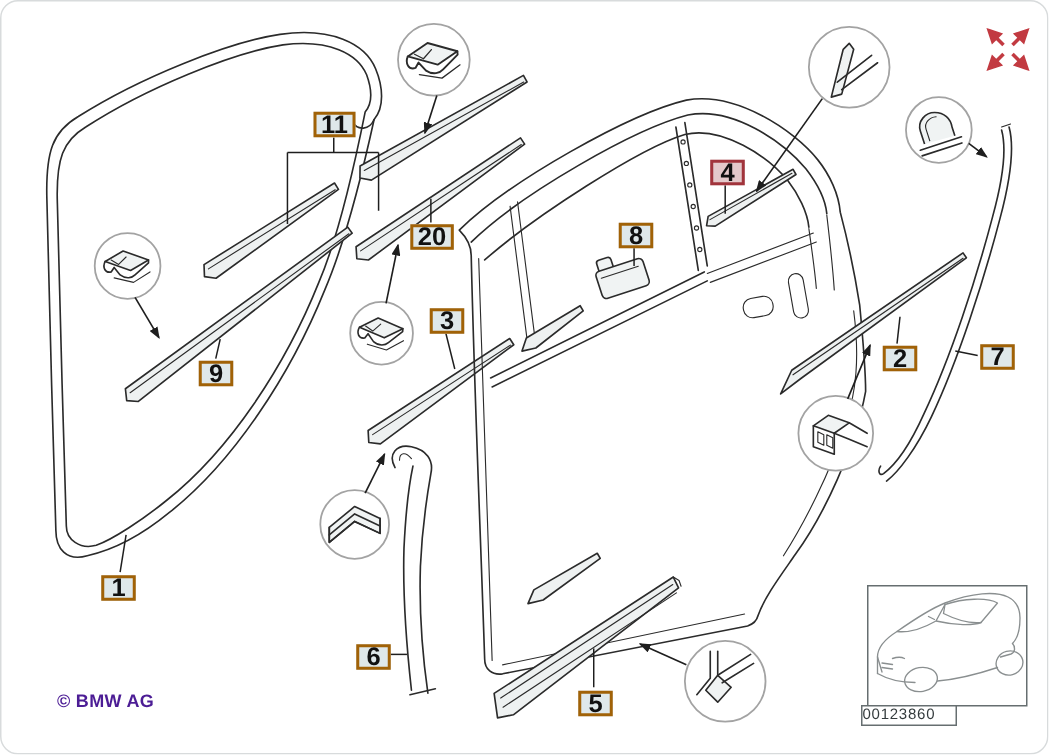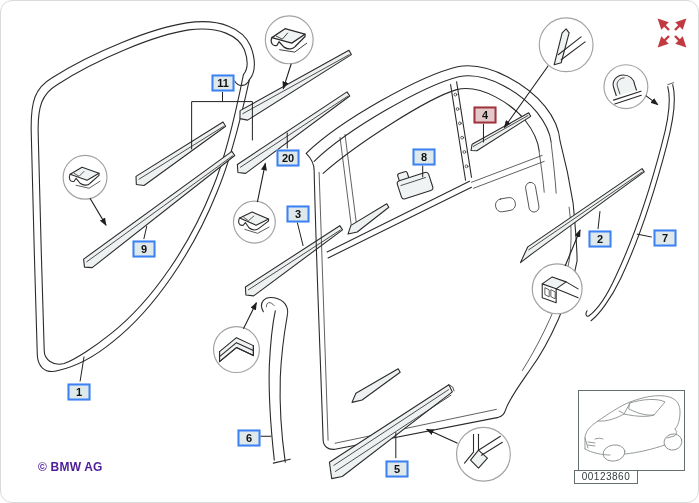--- a/index.html
+++ b/index.html
@@ -8,27 +8,27 @@
   svg.diagram{position:absolute;left:0;top:0;}
   
   .ln{fill:none;stroke:#2b2b2b;stroke-width:1.1;stroke-linecap:round;stroke-linejoin:round;}
   .thin{stroke-width:.75;}
   .fillface{fill:#f0f3f3;stroke:#2b2b2b;stroke-width:1.1;stroke-linejoin:round;}
   .strip{fill:#eef1f1;stroke:#2b2b2b;stroke-width:1.1;stroke-linejoin:round;}
   .circ{fill:#ffffff;stroke:#a3a3a3;stroke-width:1.2;}
   .carln{fill:none;stroke:#8a8f90;stroke-width:.9;stroke-linecap:round;stroke-linejoin:round;}
   
   .callout{position:absolute;transform:translate(-50%,-50%);min-width:13px;padding:0 3px;height:13px;
-           border:2px solid #3b82f6;background:#dfe8ea;color:#111;font-size:11px;font-weight:bold;
+           border:2px solid #a16207;background:#dfe8ea;color:#111;font-size:17px;font-weight:bold;
            line-height:13px;text-align:center;cursor:pointer;}
   .callout.highlighted{border-color:#a1343c;background:#e4c9cb;}
   .copyright{position:absolute;left:37px;top:459px;font-size:12px;font-weight:bold;color:#4c1d95;letter-spacing:.2px;}
   .thumb{position:absolute;left:577px;top:389px;width:105px;height:79px;border:1px solid #666e70;background:#fff;}
   .imgno{position:absolute;left:573px;top:469px;width:62px;height:12px;border:1px solid #666e70;background:#fff;
-         font-size:10px;line-height:12px;text-align:center;color:#343b3d;letter-spacing:.5px;}
+         font-size:10px;line-height:12px;text-align:left;color:#343b3d;letter-spacing:.5px;}
   .expand{position:absolute;left:653px;top:14px;width:36px;height:36px;cursor:pointer;}
 </style>
 </head>
 <body>
 
 <div class="frame">
 
   <svg class="diagram" width="697" height="501" viewBox="0 0 699 503">
     <defs>
       <marker id="ah" markerWidth="8" markerHeight="6" refX="7" refY="3" orient="auto" markerUnits="userSpaceOnUse">

